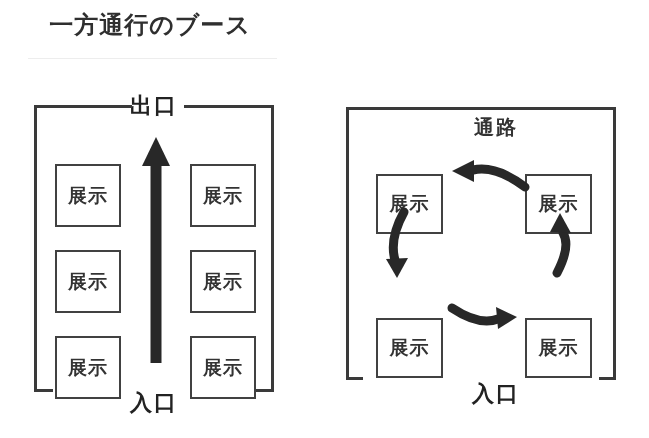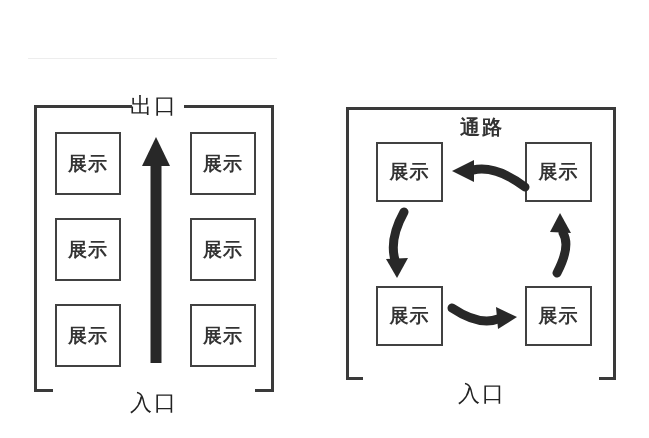--- a/index.html
+++ b/index.html
@@ -33,21 +33,21 @@
     position: absolute;
     left: 28px;
     top: 58px;
     width: 249px;
     height: 1px;
     background: #ededed;
   }
   
   .diagram { position: absolute; }
   #diagram-left  { left: 34px;  top: 94px; width: 240px; height: 326px; }
-  #diagram-right { left: 346px; top: 98px; width: 272px; height: 320px; }
+  #diagram-right { left: 346px; top: 98px; width: 272px; height: 320px; padding-left: 28px; }
 
   .bline { position: absolute; background: #3a3a3a; }
 
   
   #diagram-left .top-seg-l { left: 0;    top: 11px;  width: 98px;  height: 3px; }
   #diagram-left .top-seg-r { left: 150px;top: 11px;  width: 90px;  height: 3px; }
   #diagram-left .side-l    { left: 0;    top: 11px;  width: 3px;   height: 287px; }
   #diagram-left .side-r    { left: 237px;top: 11px;  width: 3px;   height: 287px; }
   #diagram-left .foot-l    { left: 0;    top: 295px; width: 19px;  height: 3px; }
   #diagram-left .foot-r    { left: 221px;top: 295px; width: 19px;  height: 3px; }
@@ -58,21 +58,21 @@
   #diagram-right .side-r   { left: 267px;top: 9px;   width: 3px;   height: 273px; }
   #diagram-right .foot-l   { left: 0;    top: 279px; width: 17px;  height: 3px; }
   #diagram-right .foot-r   { left: 253px;top: 279px; width: 17px;  height: 3px; }
 
   
   .gate-label {
     position: absolute;
     left: 0; right: 0;
     text-align: center;
     font-size: 22px;
-    font-weight: 400;
+    font-weight: 700;
     color: #222222;
     line-height: 24px;
     letter-spacing: 2px;
   }
   #diagram-left  .exit-label     { top: 0; }
   #diagram-left  .entrance-label { top: 297px; }
   #diagram-right .entrance-label { top: 284px; }
   .aisle-label {
     position: absolute;
     left: 0; right: 0;
@@ -90,20 +90,21 @@
     box-sizing: border-box;
     border: 2.5px solid #414141;
     background: #ffffff;
     display: flex;
     align-items: center;
     justify-content: center;
     font-size: 19px;
     font-weight: 600;
     color: #333333;
     letter-spacing: 1px;
+    margin-top: 32px;
   }
   #diagram-left .ex-box  { width: 66px; height: 63px; }
   #diagram-left .col-a   { left: 21px; }
   #diagram-left .col-b   { left: 156px; }
   #diagram-left .row-1   { top: 38px; }
   #diagram-left .row-2   { top: 124px; }
   #diagram-left .row-3   { top: 210px; }
 
   #diagram-right .ex-box { width: 67px; height: 60px; }
   #diagram-right .col-a  { left: 30px; }
@@ -116,20 +117,21 @@
   #left-arrow-svg  { left: 100px; top: 40px; width: 44px; height: 232px; }
   #right-arrows-svg { left: 0; top: 0; width: 272px; height: 320px; }
   .arrow-stroke { stroke: #282828; stroke-width: 9; fill: none; stroke-linecap: round; }
   .arrow-fill   { fill: #282828; }
 </style>
 </head>
 <body>
 
 <div class="canvas">
 
+  <div class="panel-title left">一方通行のブース</div>
   <div class="title-underline"></div>
 
   <div class="diagram" id="diagram-left">
 
     <div class="gate-label exit-label">出口</div>
 
     <div class="bline top-seg-l"></div>
     <div class="bline top-seg-r"></div>
     <div class="bline side-l"></div>
     <div class="bline side-r"></div>

